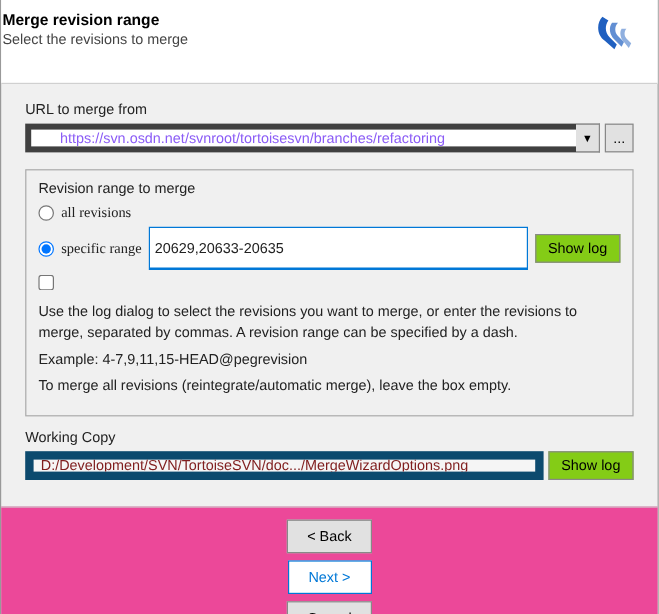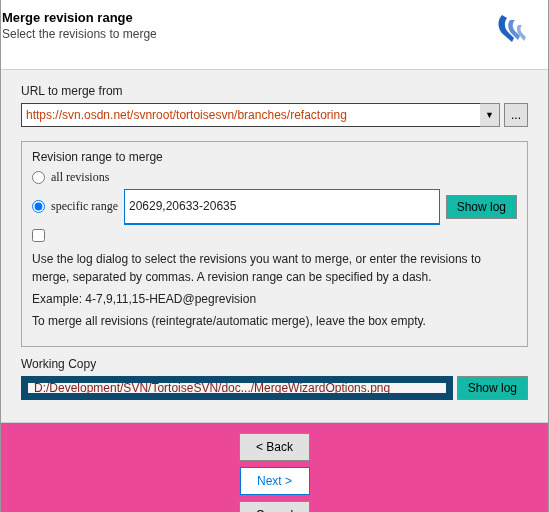--- a/index.html
+++ b/index.html
@@ -99,25 +99,25 @@
       border-left: none;
       cursor: pointer;
       display: flex;
       align-items: center;
       justify-content: center;
       font-size: 9px;
     }
     .url-input {
       flex: 1;
       height: 24px;
-      border: 1px solid #404040;
+      border: 5px solid #404040;
       background: white;
       font-size: 12px;
-      padding: 2px 22px 2px 4px;
-      color: #c2410c;
+      padding: 2px 22px 2px 24px;
+      color: #8b5cf6;
       width: 100%;
     }
     .browse-btn {
       height: 24px;
       padding: 0 6px;
       background: #e1e1e1;
       border: 1px solid #888;
       cursor: pointer;
       font-size: 12px;
       white-space: nowrap;
@@ -160,21 +160,21 @@
       border-bottom: 2px solid #0078d7;
       background: white;
       font-size: 12px;
       padding: 2px 4px;
       color: #222;
       outline: none;
     }
     .show-log-btn {
       height: 24px;
       padding: 0 10px;
-      background: #14b8a6;
+      background: #84cc16;
       border: 1px solid #888;
       cursor: pointer;
       font-size: 12px;
       white-space: nowrap;
     }
     .checkbox-row {
       display: flex;
       align-items: center;
       margin-bottom: 8px;
       gap: 6px;

